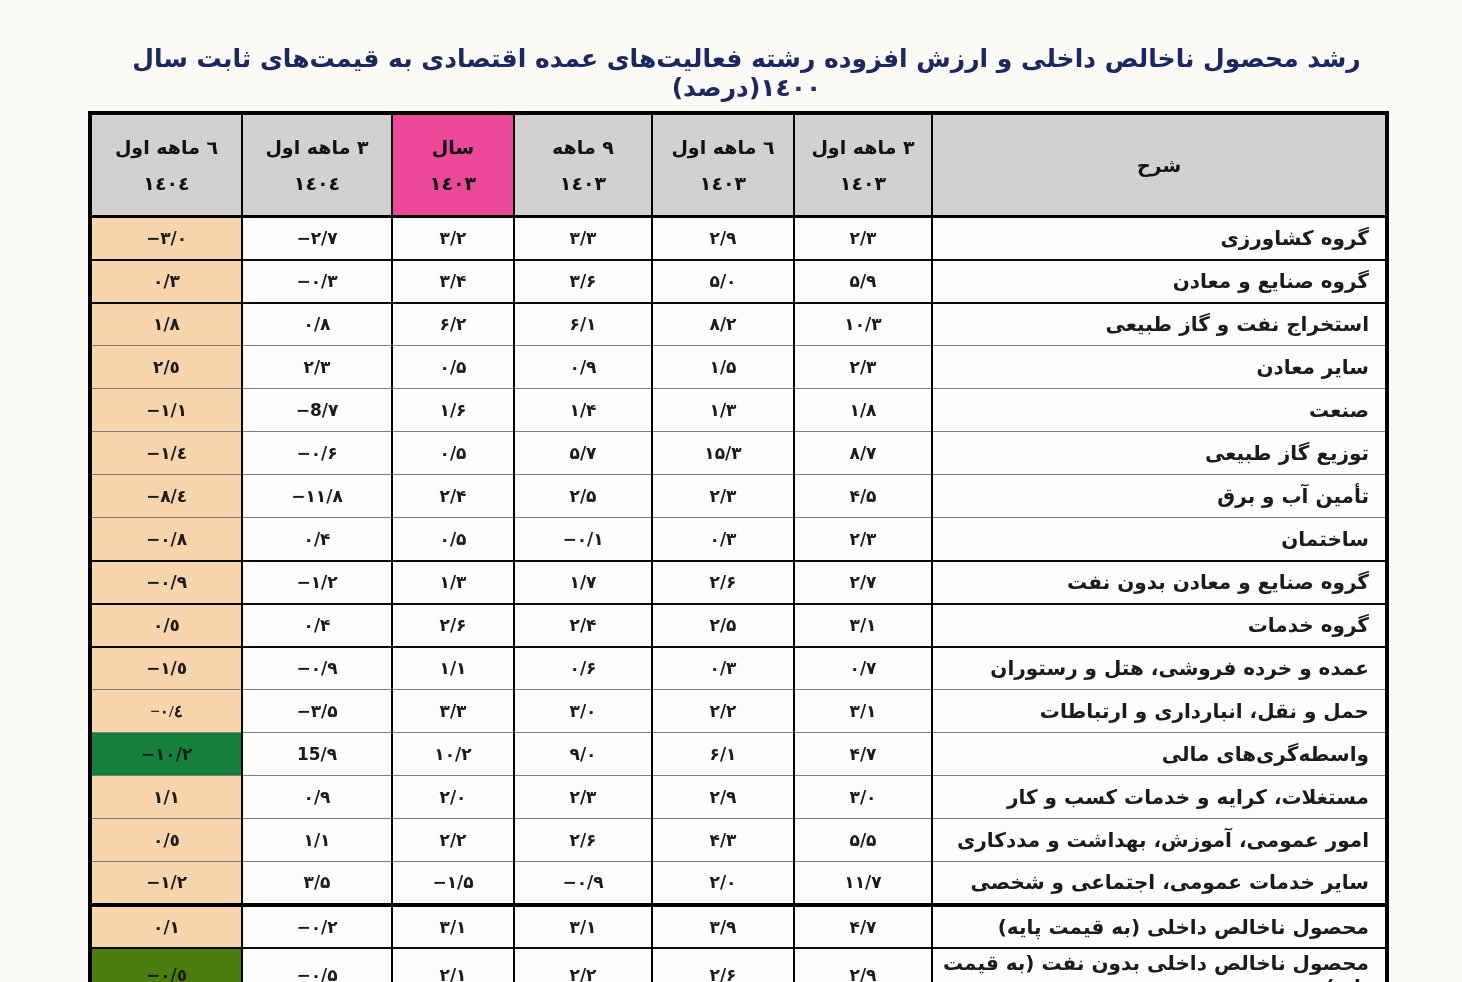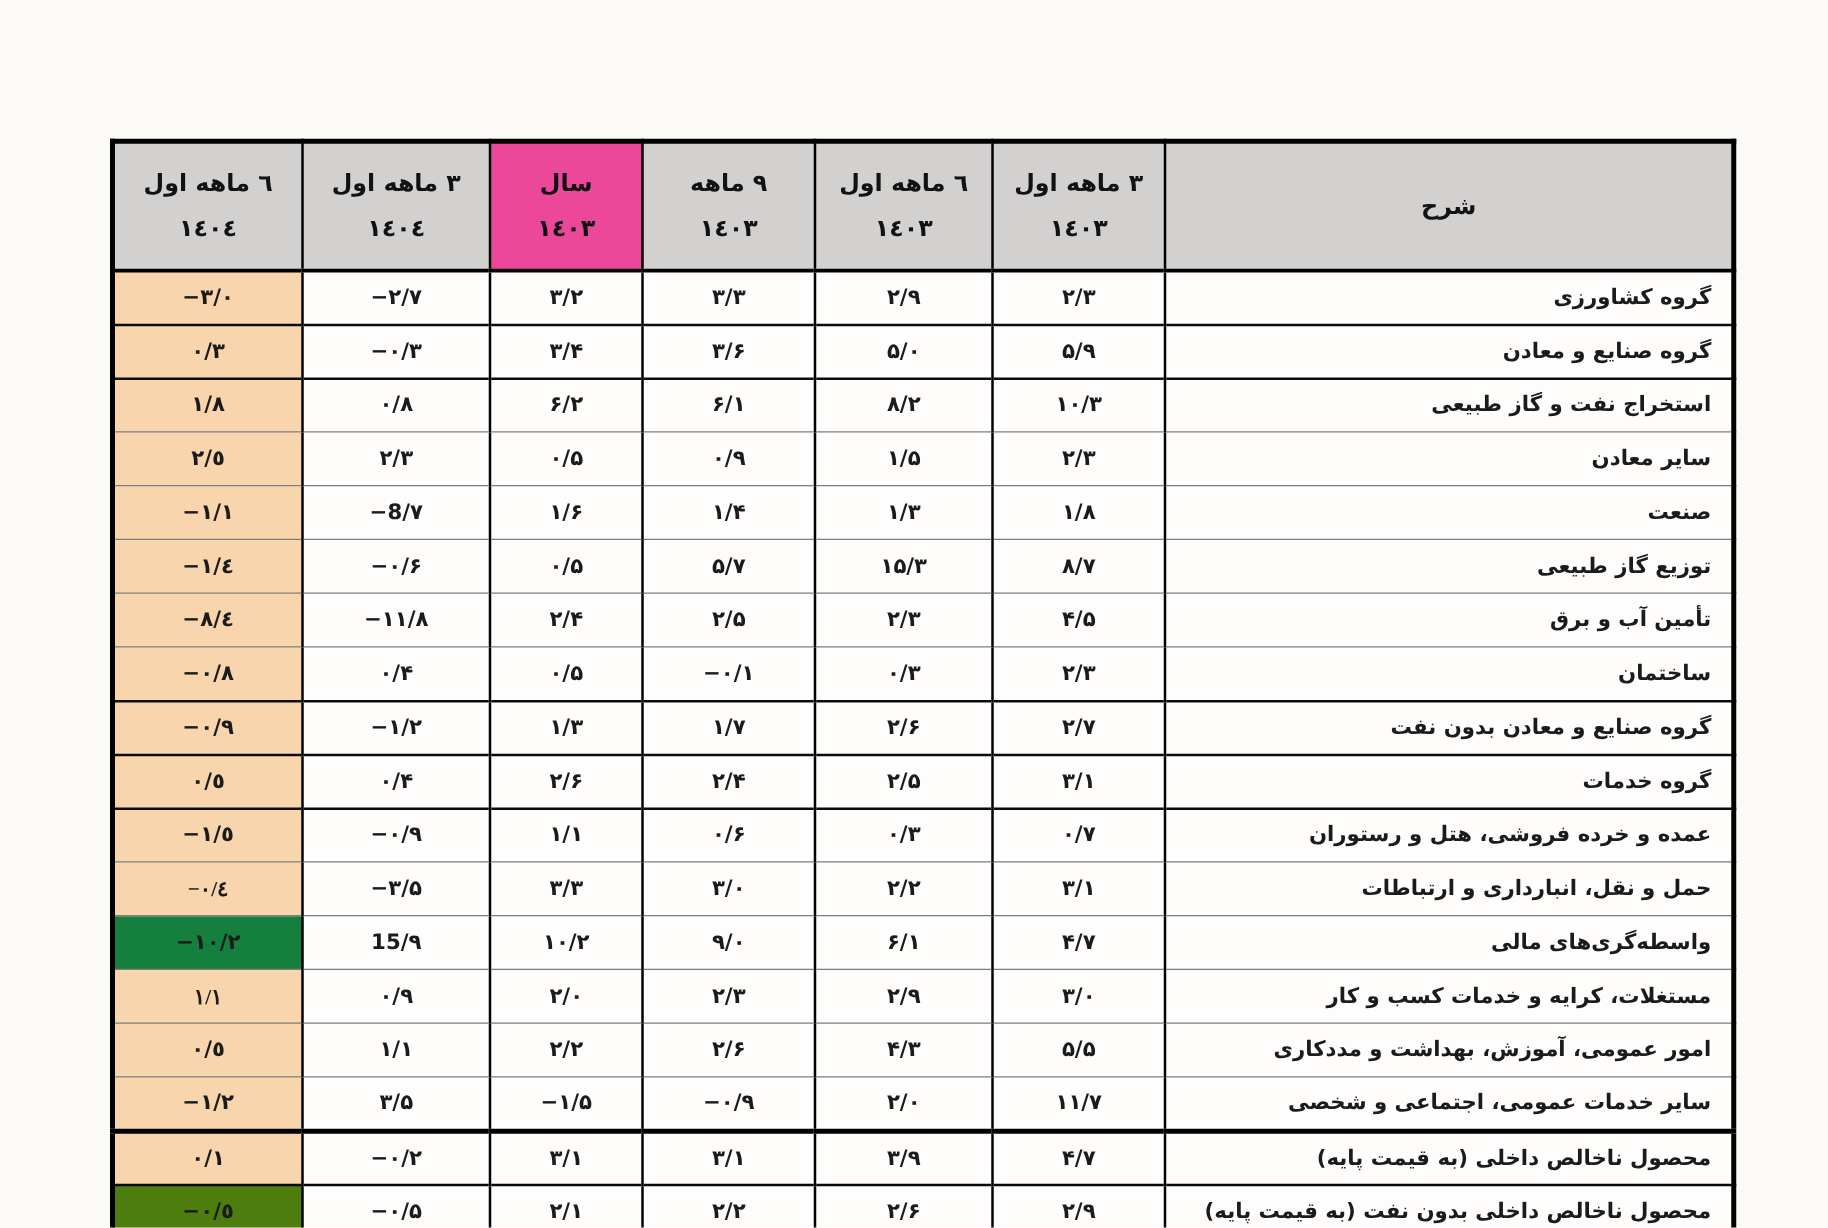--- a/index.html
+++ b/index.html
@@ -47,38 +47,39 @@
   tbody tr{height:43px;}
   tbody td{
     border-left:2px solid #000;
     border-right:2px solid #000;
     vertical-align:middle;
     color:#1b1b1b;
   }
   td.label{
     text-align:right;
     padding:2px 16px 2px 6px;
-    font-size:17px;
+    font-size:20px;
     font-weight:bold;
   }
   td.value{
     direction:ltr;
     text-align:center;
     font-size:17px;
     font-weight:bold;
     padding:2px 4px;
   }
   tr.sep-thin  td{border-top:1px solid #7d7d7d;}
   tr.sep-thick td{border-top:2px solid #0a0a0a;}
   tr.sep-xthick td{border-top:4px solid #000;}
 </style>
 </head>
 <body>
 
 <div class="page">
+  <h1 class="title" style="color: rgb(27, 41, 96);">رشد محصول ناخالص داخلی و ارزش افزوده رشته فعالیت‌های عمده اقتصادی به قیمت‌های ثابت سال ١٤٠٠(درصد)</h1>
 
   <table class="gdp">
     <colgroup>
       <col style="width:455px">
       <col style="width:138px">
       <col style="width:142px">
       <col style="width:138px">
       <col style="width:122px">
       <col style="width:150px">
       <col style="width:152px">
@@ -232,21 +233,21 @@
           <td class="value">15/۹</td>
           <td class="value" style="background: #15803d;">−١٠/٢</td>
         </tr>
         <tr class="sep-thin">
           <td class="label">مستغلات، کرایه و خدمات کسب و کار</td>
           <td class="value">۳/۰</td>
           <td class="value">۲/۹</td>
           <td class="value">۲/۳</td>
           <td class="value">۲/۰</td>
           <td class="value">۰/۹</td>
-          <td class="value" style="background: rgb(248, 213, 172); font-family: Liberation Serif, serif;">١/١</td>
+          <td class="value" style="background: rgb(248, 213, 172);">١/١</td>
         </tr>
         <tr class="sep-thin">
           <td class="label">امور عمومی، آموزش، بهداشت و مددکاری</td>
           <td class="value">۵/۵</td>
           <td class="value">۴/۳</td>
           <td class="value">۲/۶</td>
           <td class="value">۲/۲</td>
           <td class="value">۱/۱</td>
           <td class="value" style="background: rgb(248, 213, 172);">٠/٥</td>
         </tr>

